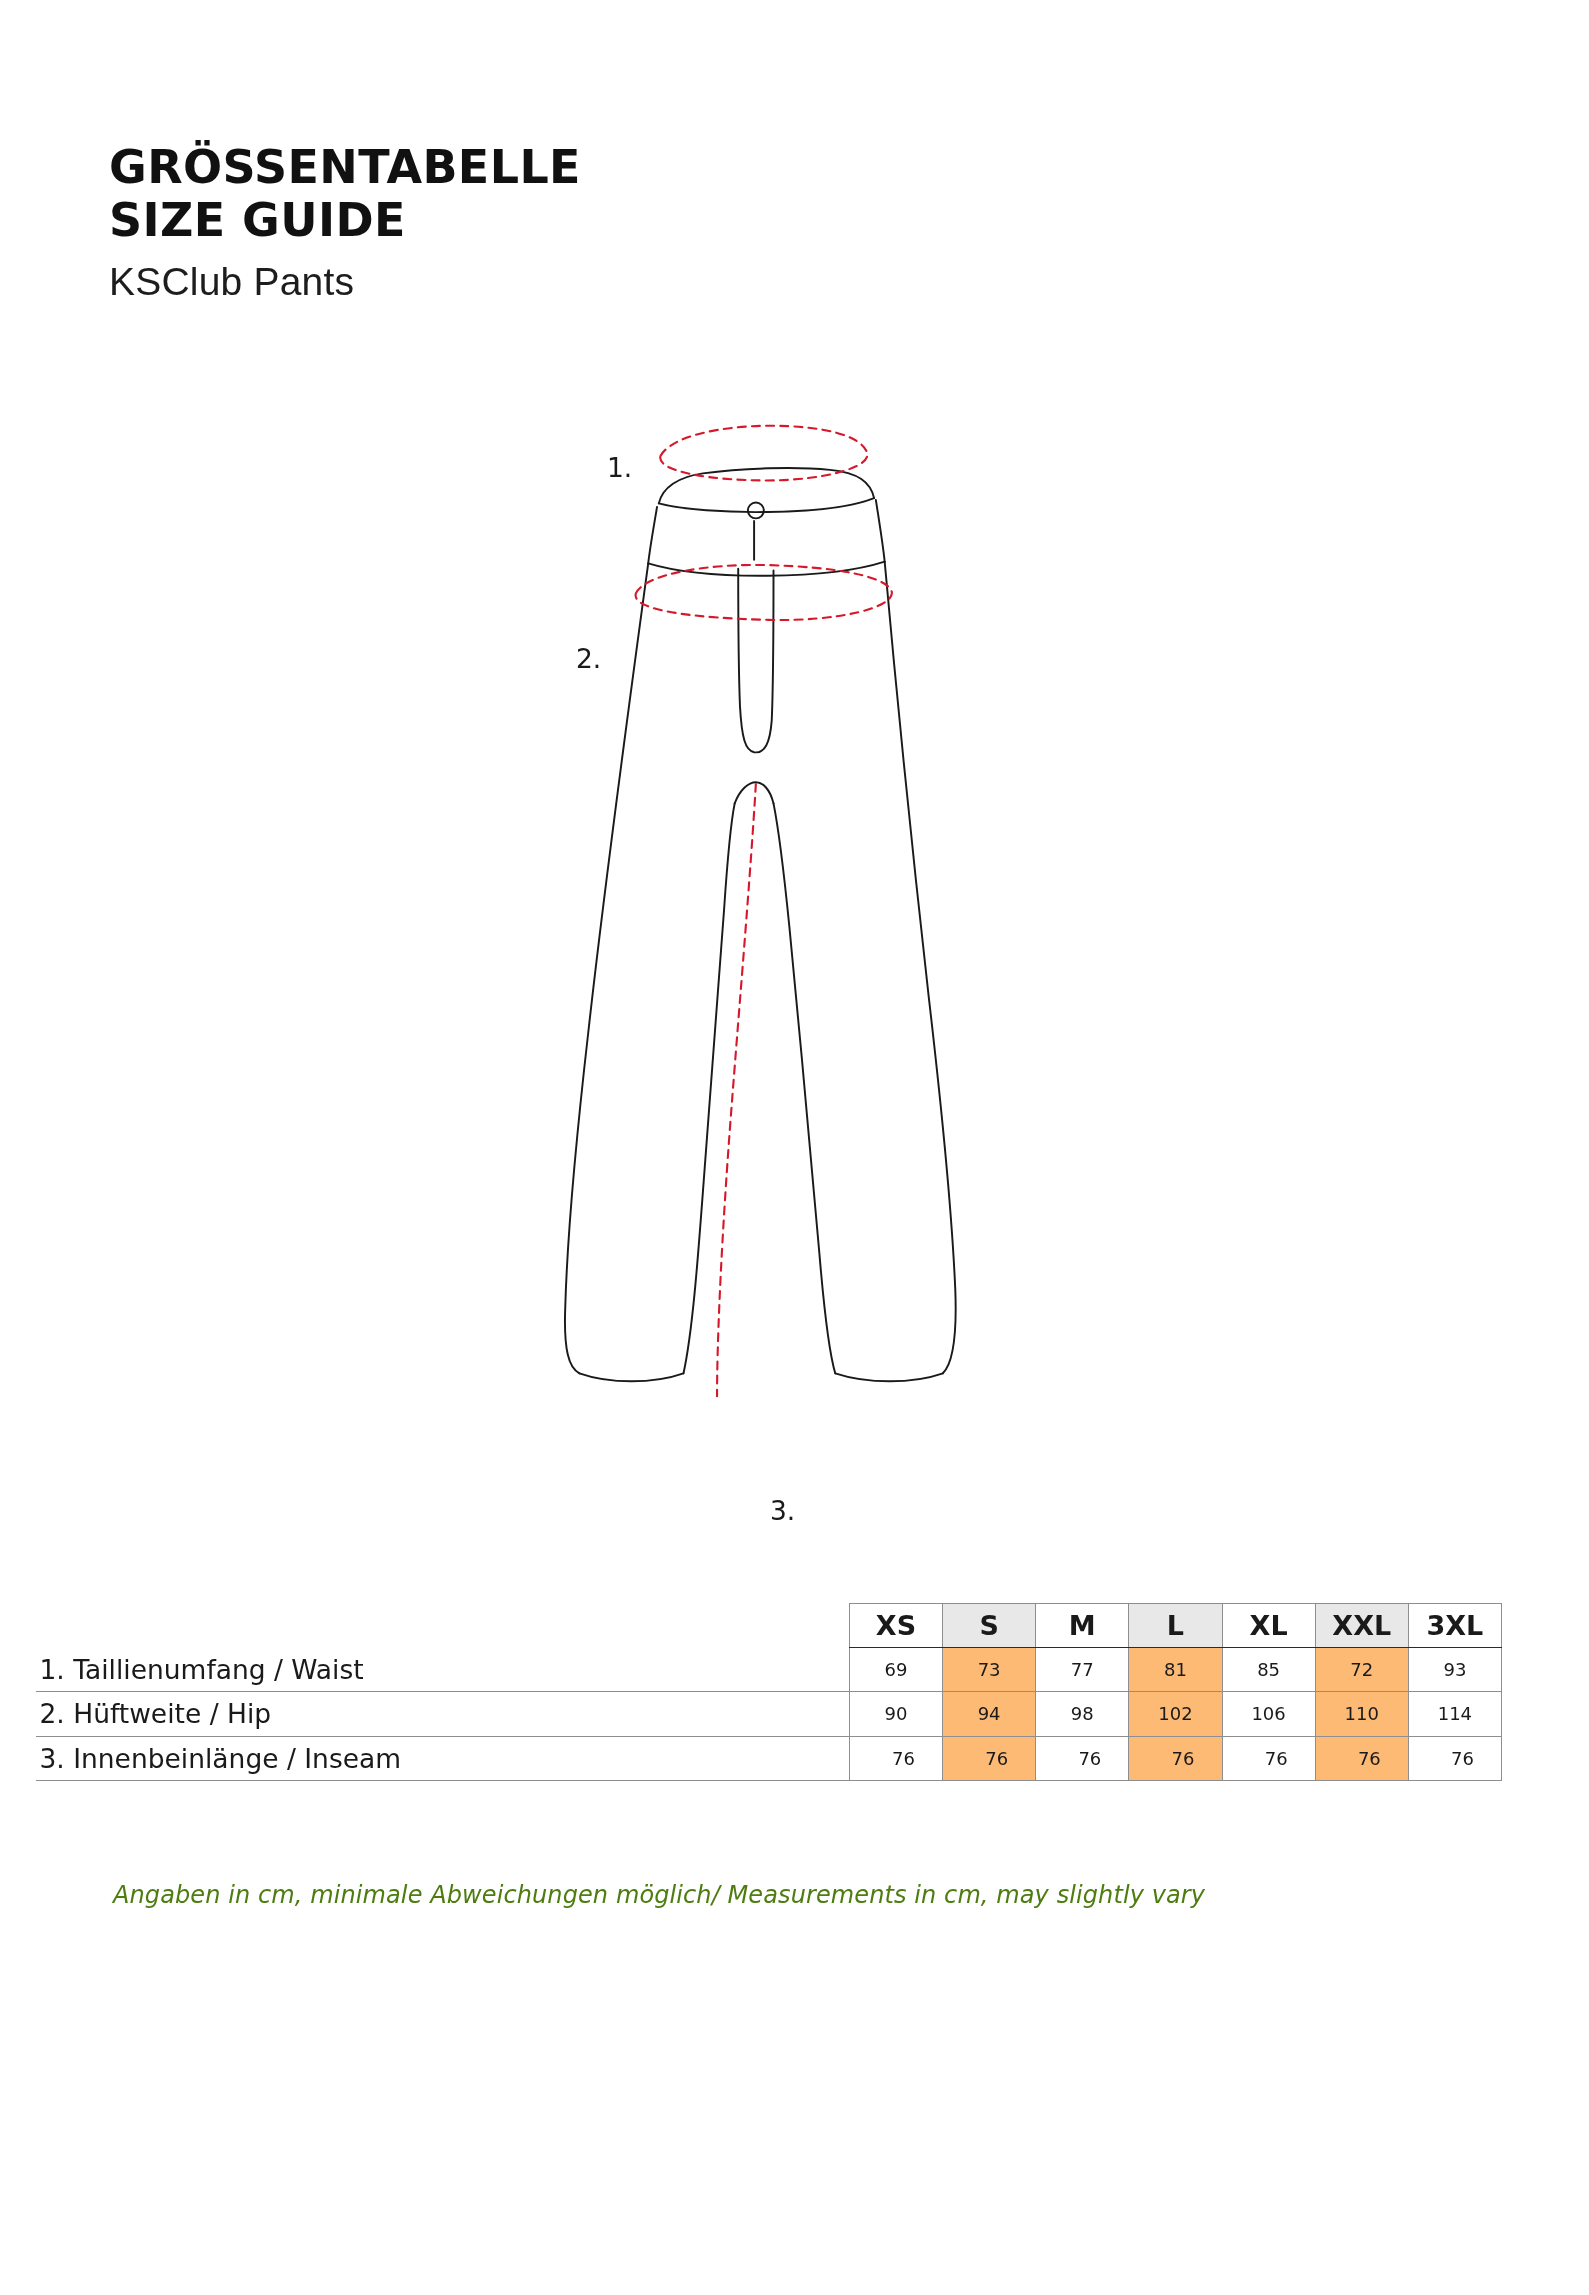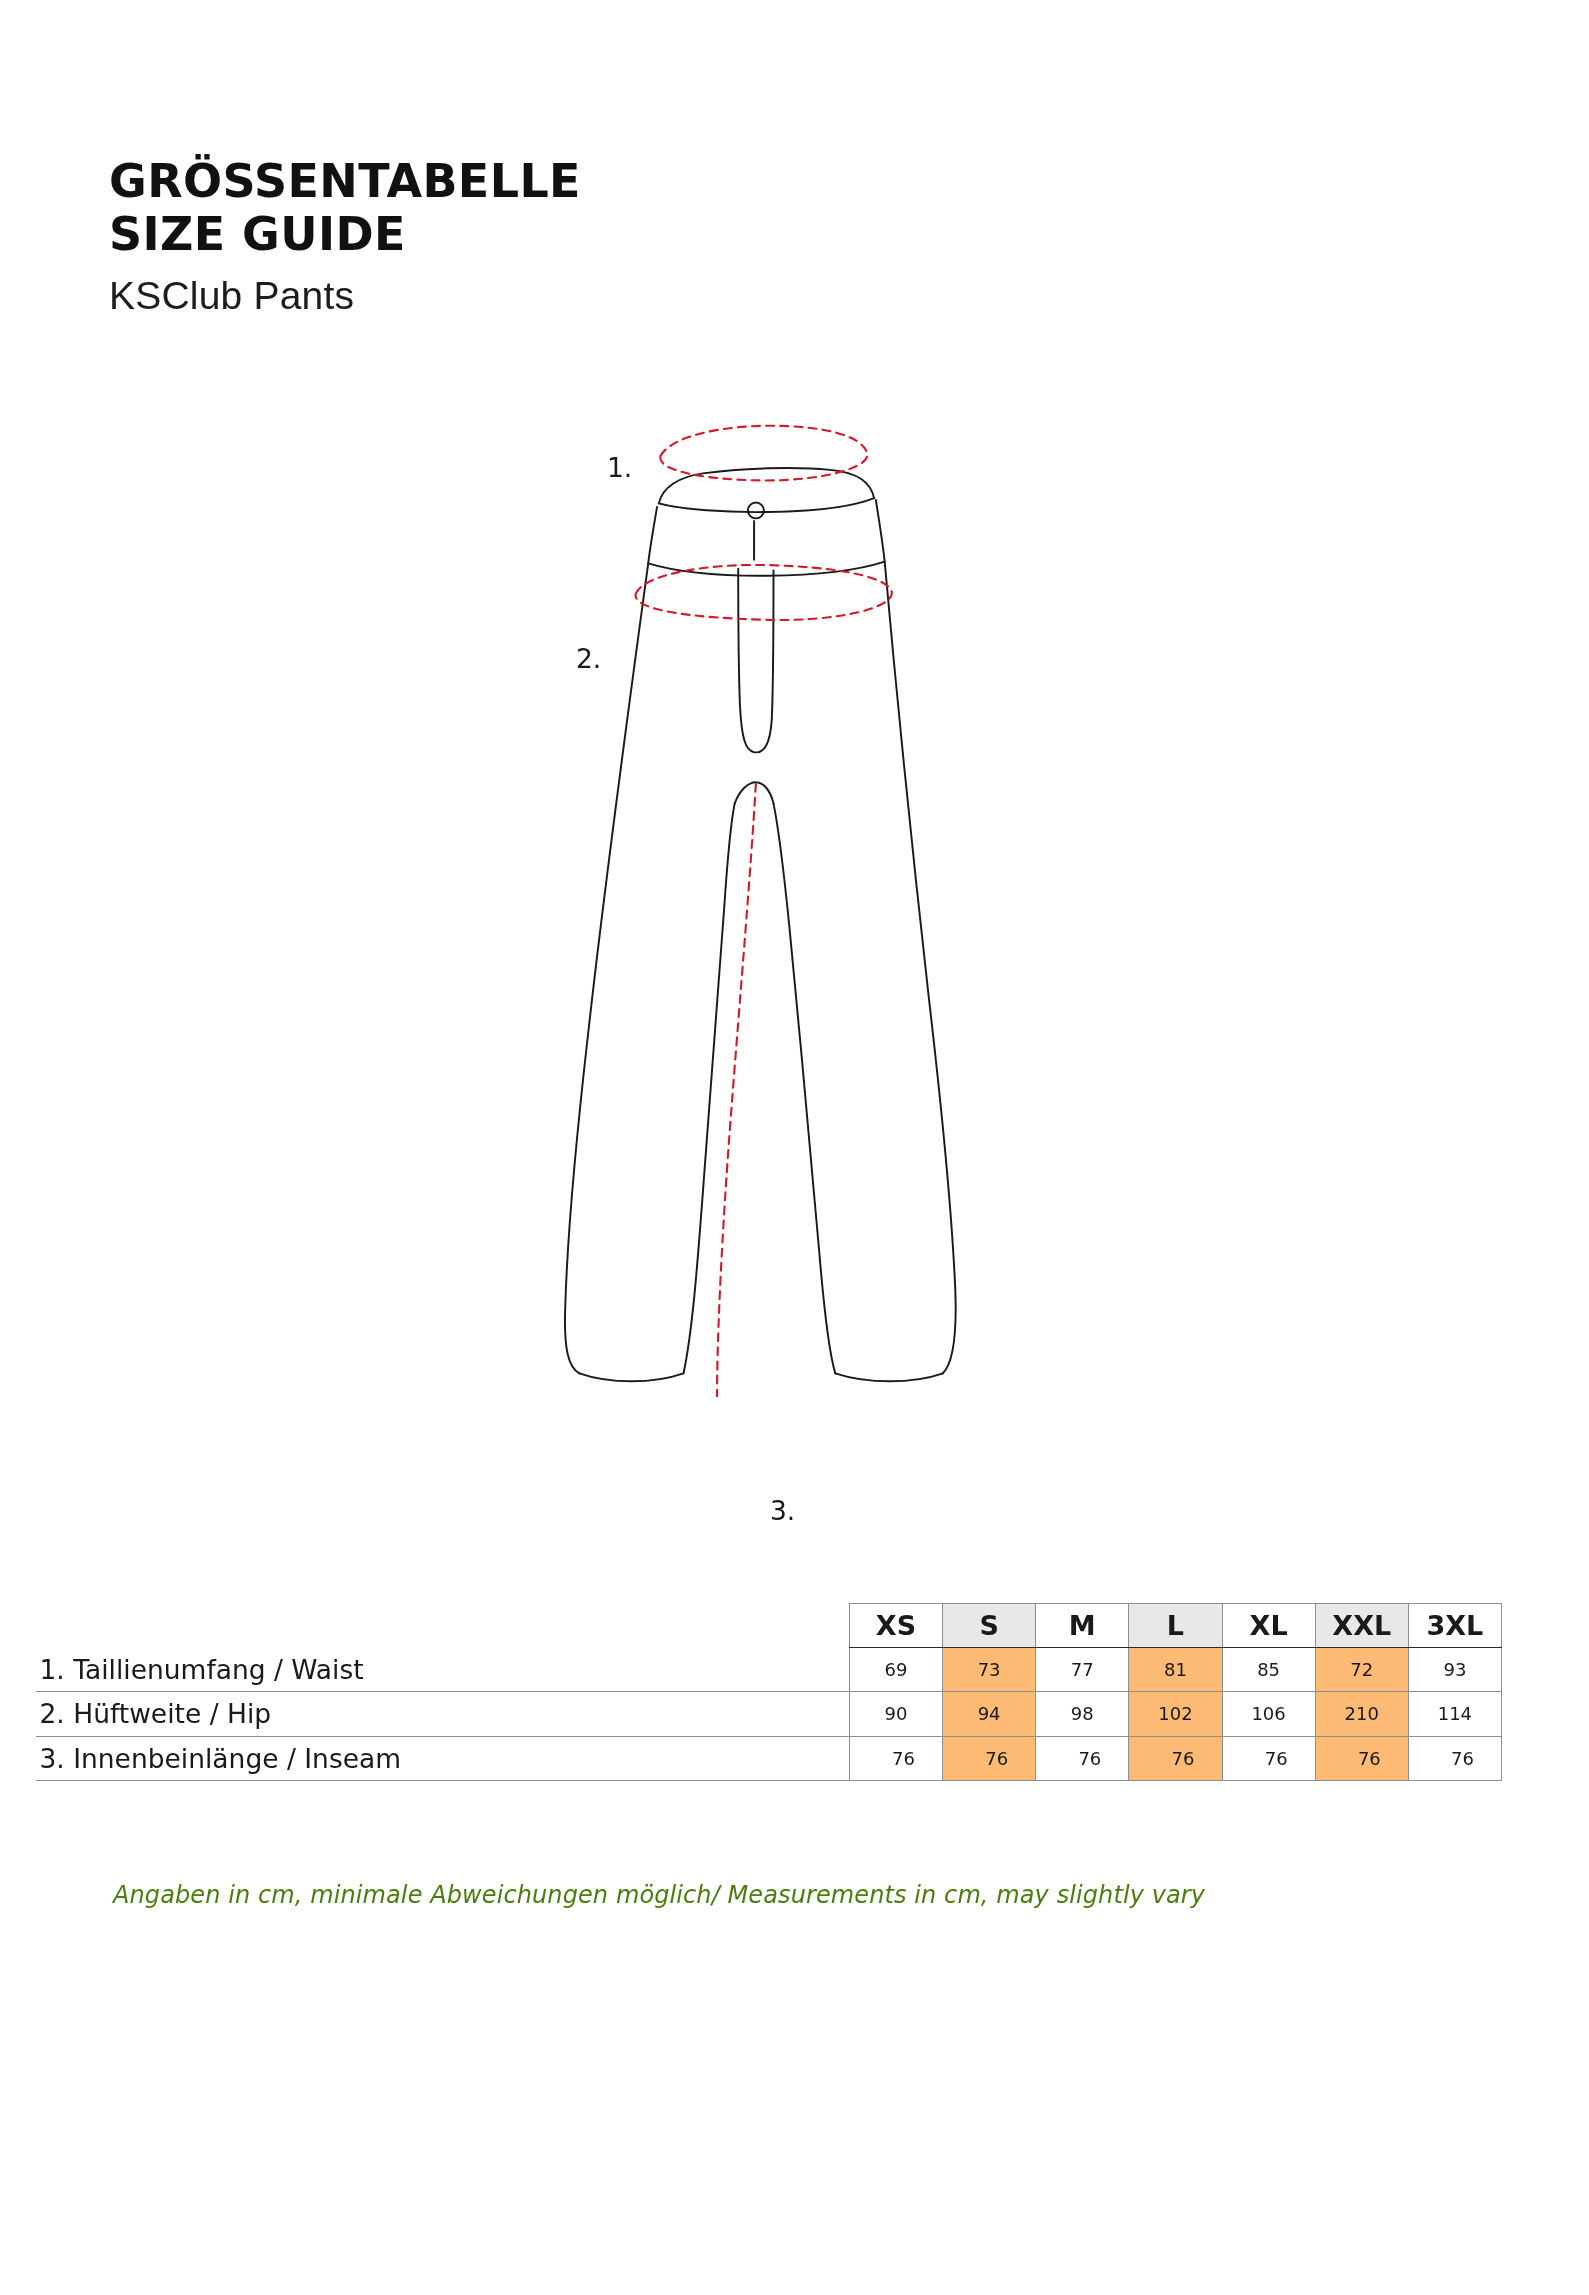--- a/index.html
+++ b/index.html
@@ -20,21 +20,21 @@
     position: absolute;
     left: 0; top: 0;
     width: 1589px;
     height: 2295px;
   }
 
   
   .title-block {
     position: absolute;
     left: 109px;
-    top: 155px;
+    top: 141px;
     width: 883px;
   }
   .title-de, .title-en {
     font-family: "DejaVu Sans", sans-serif;
     font-weight: 700;
     font-size: 46px;
     letter-spacing: 0.4px;
     line-height: 1.16;
     color: #111111;
     margin: 0;
@@ -243,21 +243,21 @@
           <td class="size-cell shaded">72</td>
           <td class="size-cell last">93</td>
         </tr>
         <tr>
           <td class="row-label">2. Hüftweite / Hip</td>
           <td class="size-cell first">90</td>
           <td class="size-cell shaded">94</td>
           <td class="size-cell">98</td>
           <td class="size-cell shaded">102</td>
           <td class="size-cell">106</td>
-          <td class="size-cell shaded">210</td>
+          <td class="size-cell shaded">110</td>
           <td class="size-cell last">114</td>
         </tr>
         <tr>
           <td class="row-label">3. Innenbeinlänge / Inseam</td>
           <td class="size-cell first">76</td>
           <td class="size-cell shaded">76</td>
           <td class="size-cell">76</td>
           <td class="size-cell shaded">76</td>
           <td class="size-cell">76</td>
           <td class="size-cell shaded">76</td>

